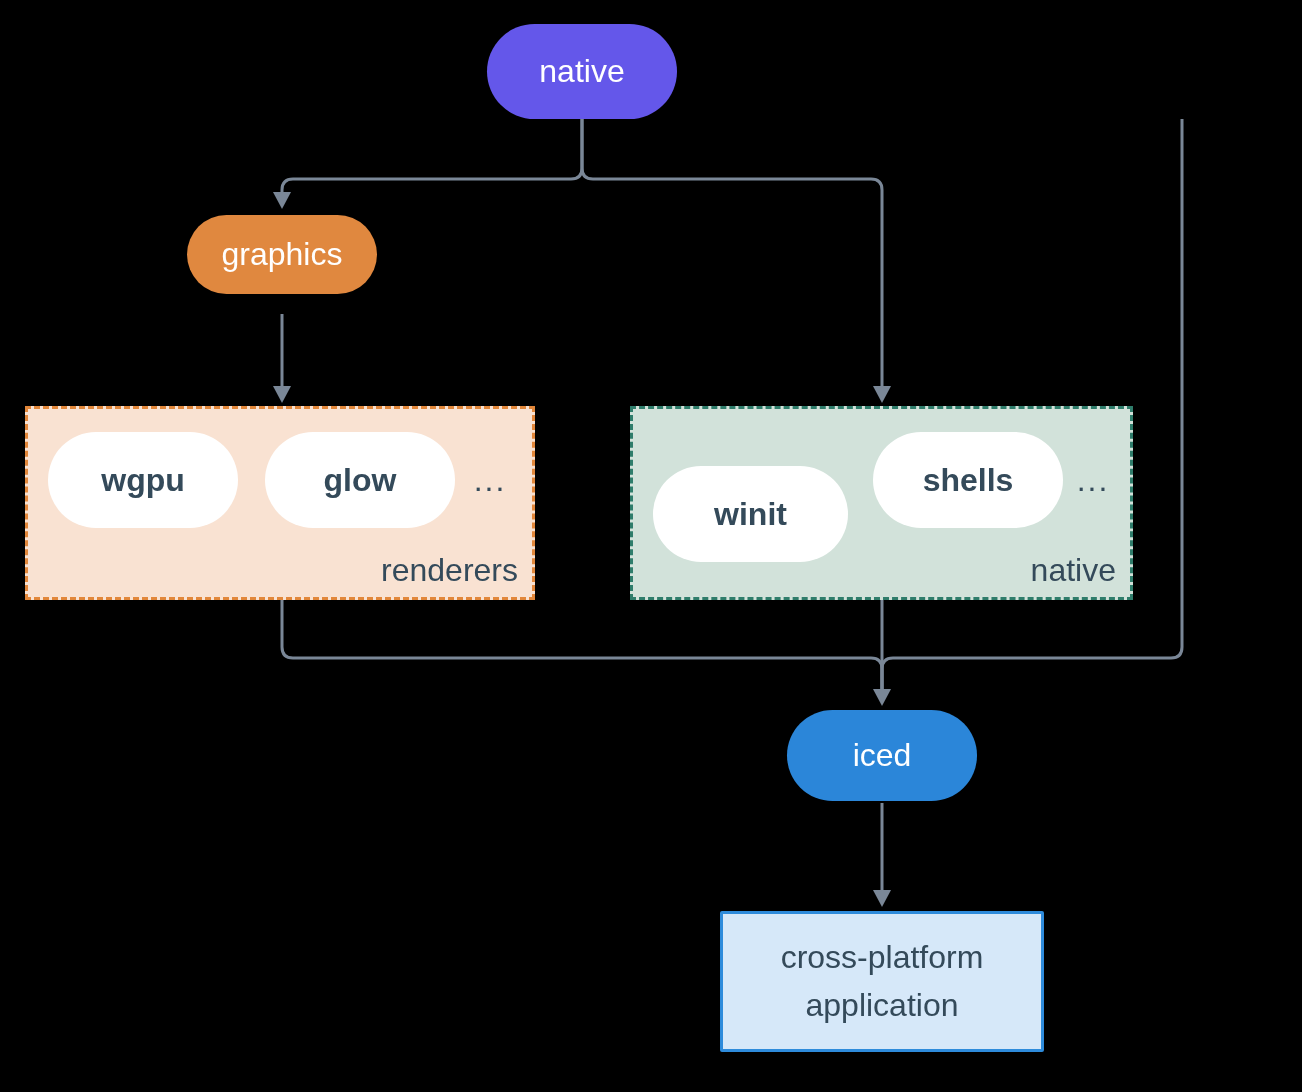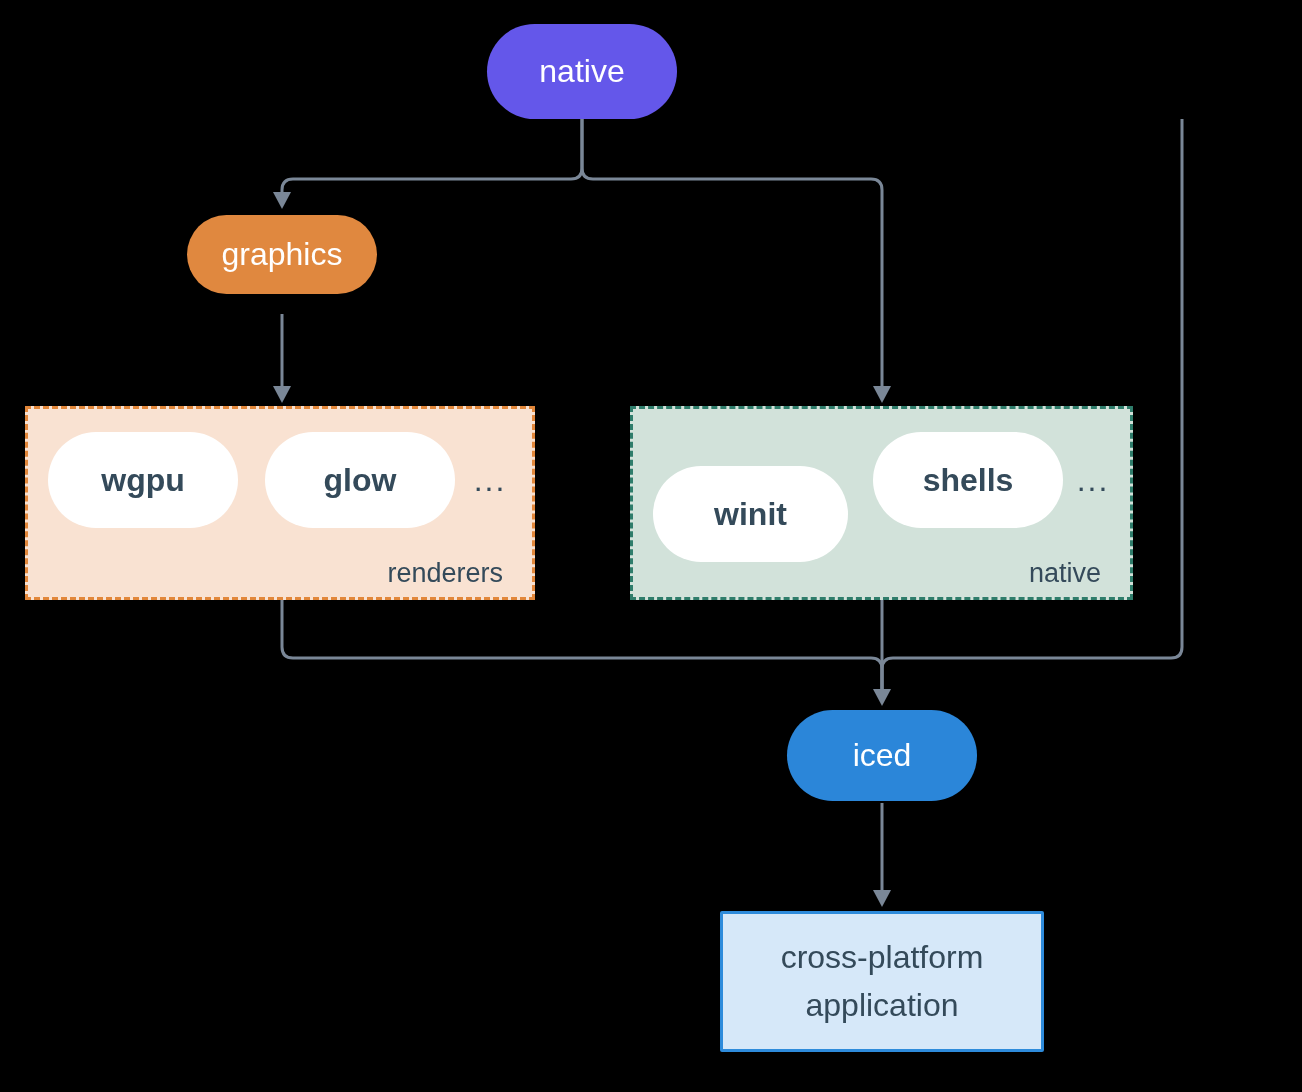--- a/index.html
+++ b/index.html
@@ -42,21 +42,21 @@
   #pill-winit{left:20px;top:23px;width:195px;height:96px;margin-top:34px;}
   #pill-glutin{left:240px;top:23px;width:190px;height:96px;}
   .ellipsis{
     position:absolute;top:23px;height:96px;width:60px;
     display:flex;align-items:center;justify-content:center;
     font-size:32px;color:var(--ink);letter-spacing:2px;
   }
   #ellipsis-renderers{left:432px;}
   #ellipsis-shells{left:430px;}
   .group-label{
-    position:absolute;right:29px;bottom:8px;font-size:27px;color:var(--ink);
+    position:absolute;right:14px;bottom:8px;font-size:32px;color:var(--ink);
   }
   #app-box{
     position:absolute;left:720px;top:911px;width:324px;height:141px;box-sizing:border-box;
     background:var(--lightblue);border:3px solid var(--blue-border);border-radius:2px;
     display:flex;align-items:center;justify-content:center;text-align:center;
     font-size:32px;line-height:1.47;color:var(--ink);padding:0 28px;
   }
 </style>
 </head>
 <body>

